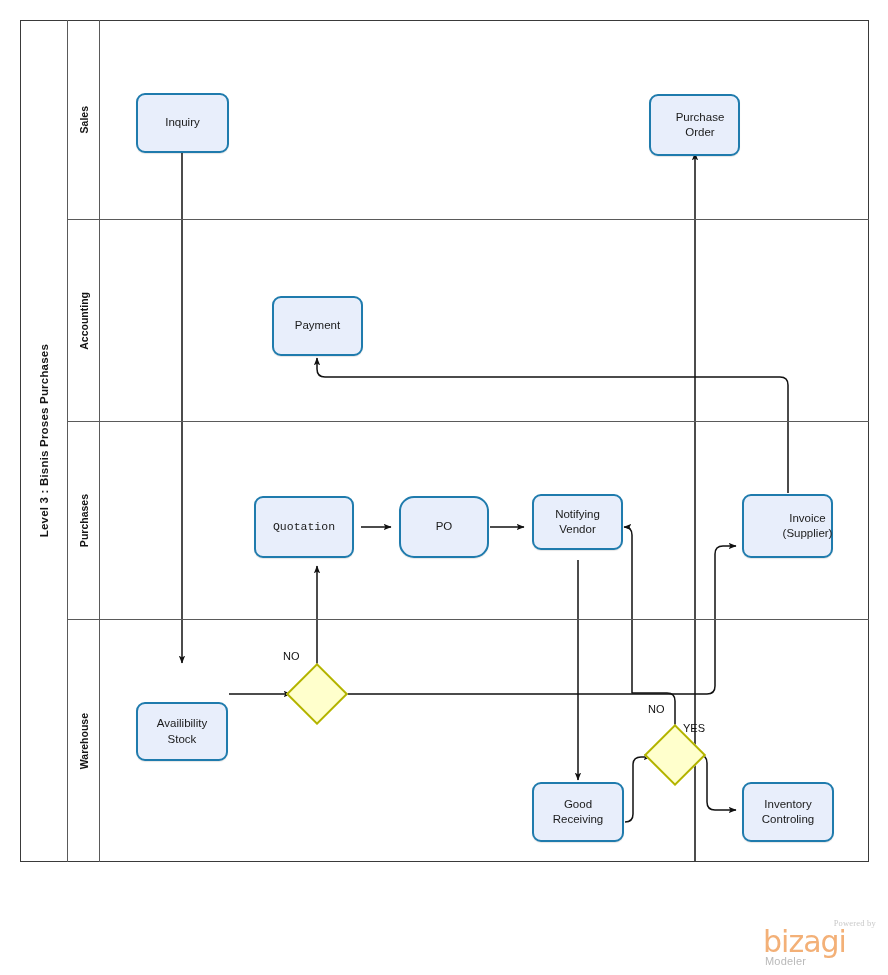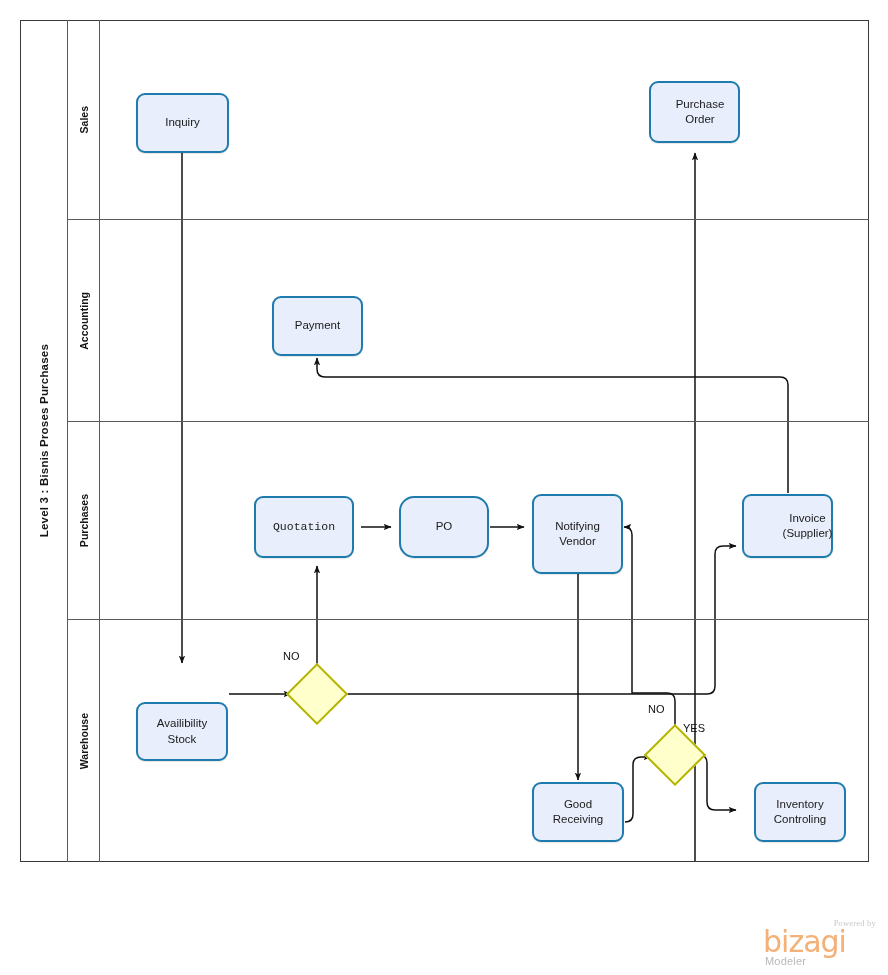--- a/index.html
+++ b/index.html
@@ -148,58 +148,58 @@
   <div class="lane last" style="top:620px;height:242px;">
     <div class="lane-label">
       <span>Warehouse</span>
     </div>
   </div>
 
   <div class="task" style="left:136px;top:93px;width:93px;height:60px;">
     <div class="tl">Inquiry</div>
   </div>
 
-  <div class="task" style="left:649px;top:81px;width:91px;height:62px;padding-left:11px;">
+  <div class="task" style="left:649px;top:94px;width:91px;height:62px;padding-left:11px;">
     <div class="tl">Purchase
 Order</div>
   </div>
 
   <div class="task" style="left:272px;top:296px;width:91px;height:60px;">
     <div class="tl">Payment</div>
   </div>
 
   <div class="task" style="left:254px;top:496px;width:100px;height:62px;font-family:Liberation Mono, monospace;">
     <div class="tl">Quotation</div>
   </div>
 
   <div class="task" style="left:399px;top:496px;width:90px;height:62px;border-radius:15px;">
     <div class="tl">PO</div>
   </div>
 
-  <div class="task" style="left:532px;top:494px;width:91px;height:80px;">
+  <div class="task" style="left:532px;top:494px;width:91px;height:56px;">
     <div class="tl">Notifying
 Vendor</div>
   </div>
 
   <div class="task" style="left:742px;top:494px;width:91px;height:64px;padding-left:40px;">
     <div class="tl">Invoice
 (Supplier)</div>
   </div>
 
   <div class="task" style="left:136px;top:666px;width:92px;height:59px;margin-top:36px;">
     <div class="tl">Availibility
 Stock</div>
   </div>
 
   <div class="task" style="left:532px;top:782px;width:92px;height:60px;">
     <div class="tl">Good
 Receiving</div>
   </div>
 
-  <div class="task" style="left:742px;top:782px;width:92px;height:60px;margin-left:12px;">
+  <div class="task" style="left:742px;top:782px;width:92px;height:60px;">
     <div class="tl">Inventory
 Controling</div>
   </div>
 
   <div class="gateway" style="left:295px;top:672px;"></div>
   <div class="gateway" style="left:653px;top:733px;"></div>
 
   <div class="flow-label" style="left:283px;top:650px;">NO</div>
   <div class="flow-label" style="left:648px;top:703px;">NO</div>
   <div class="flow-label" style="left:683px;top:722px;">YES</div>

